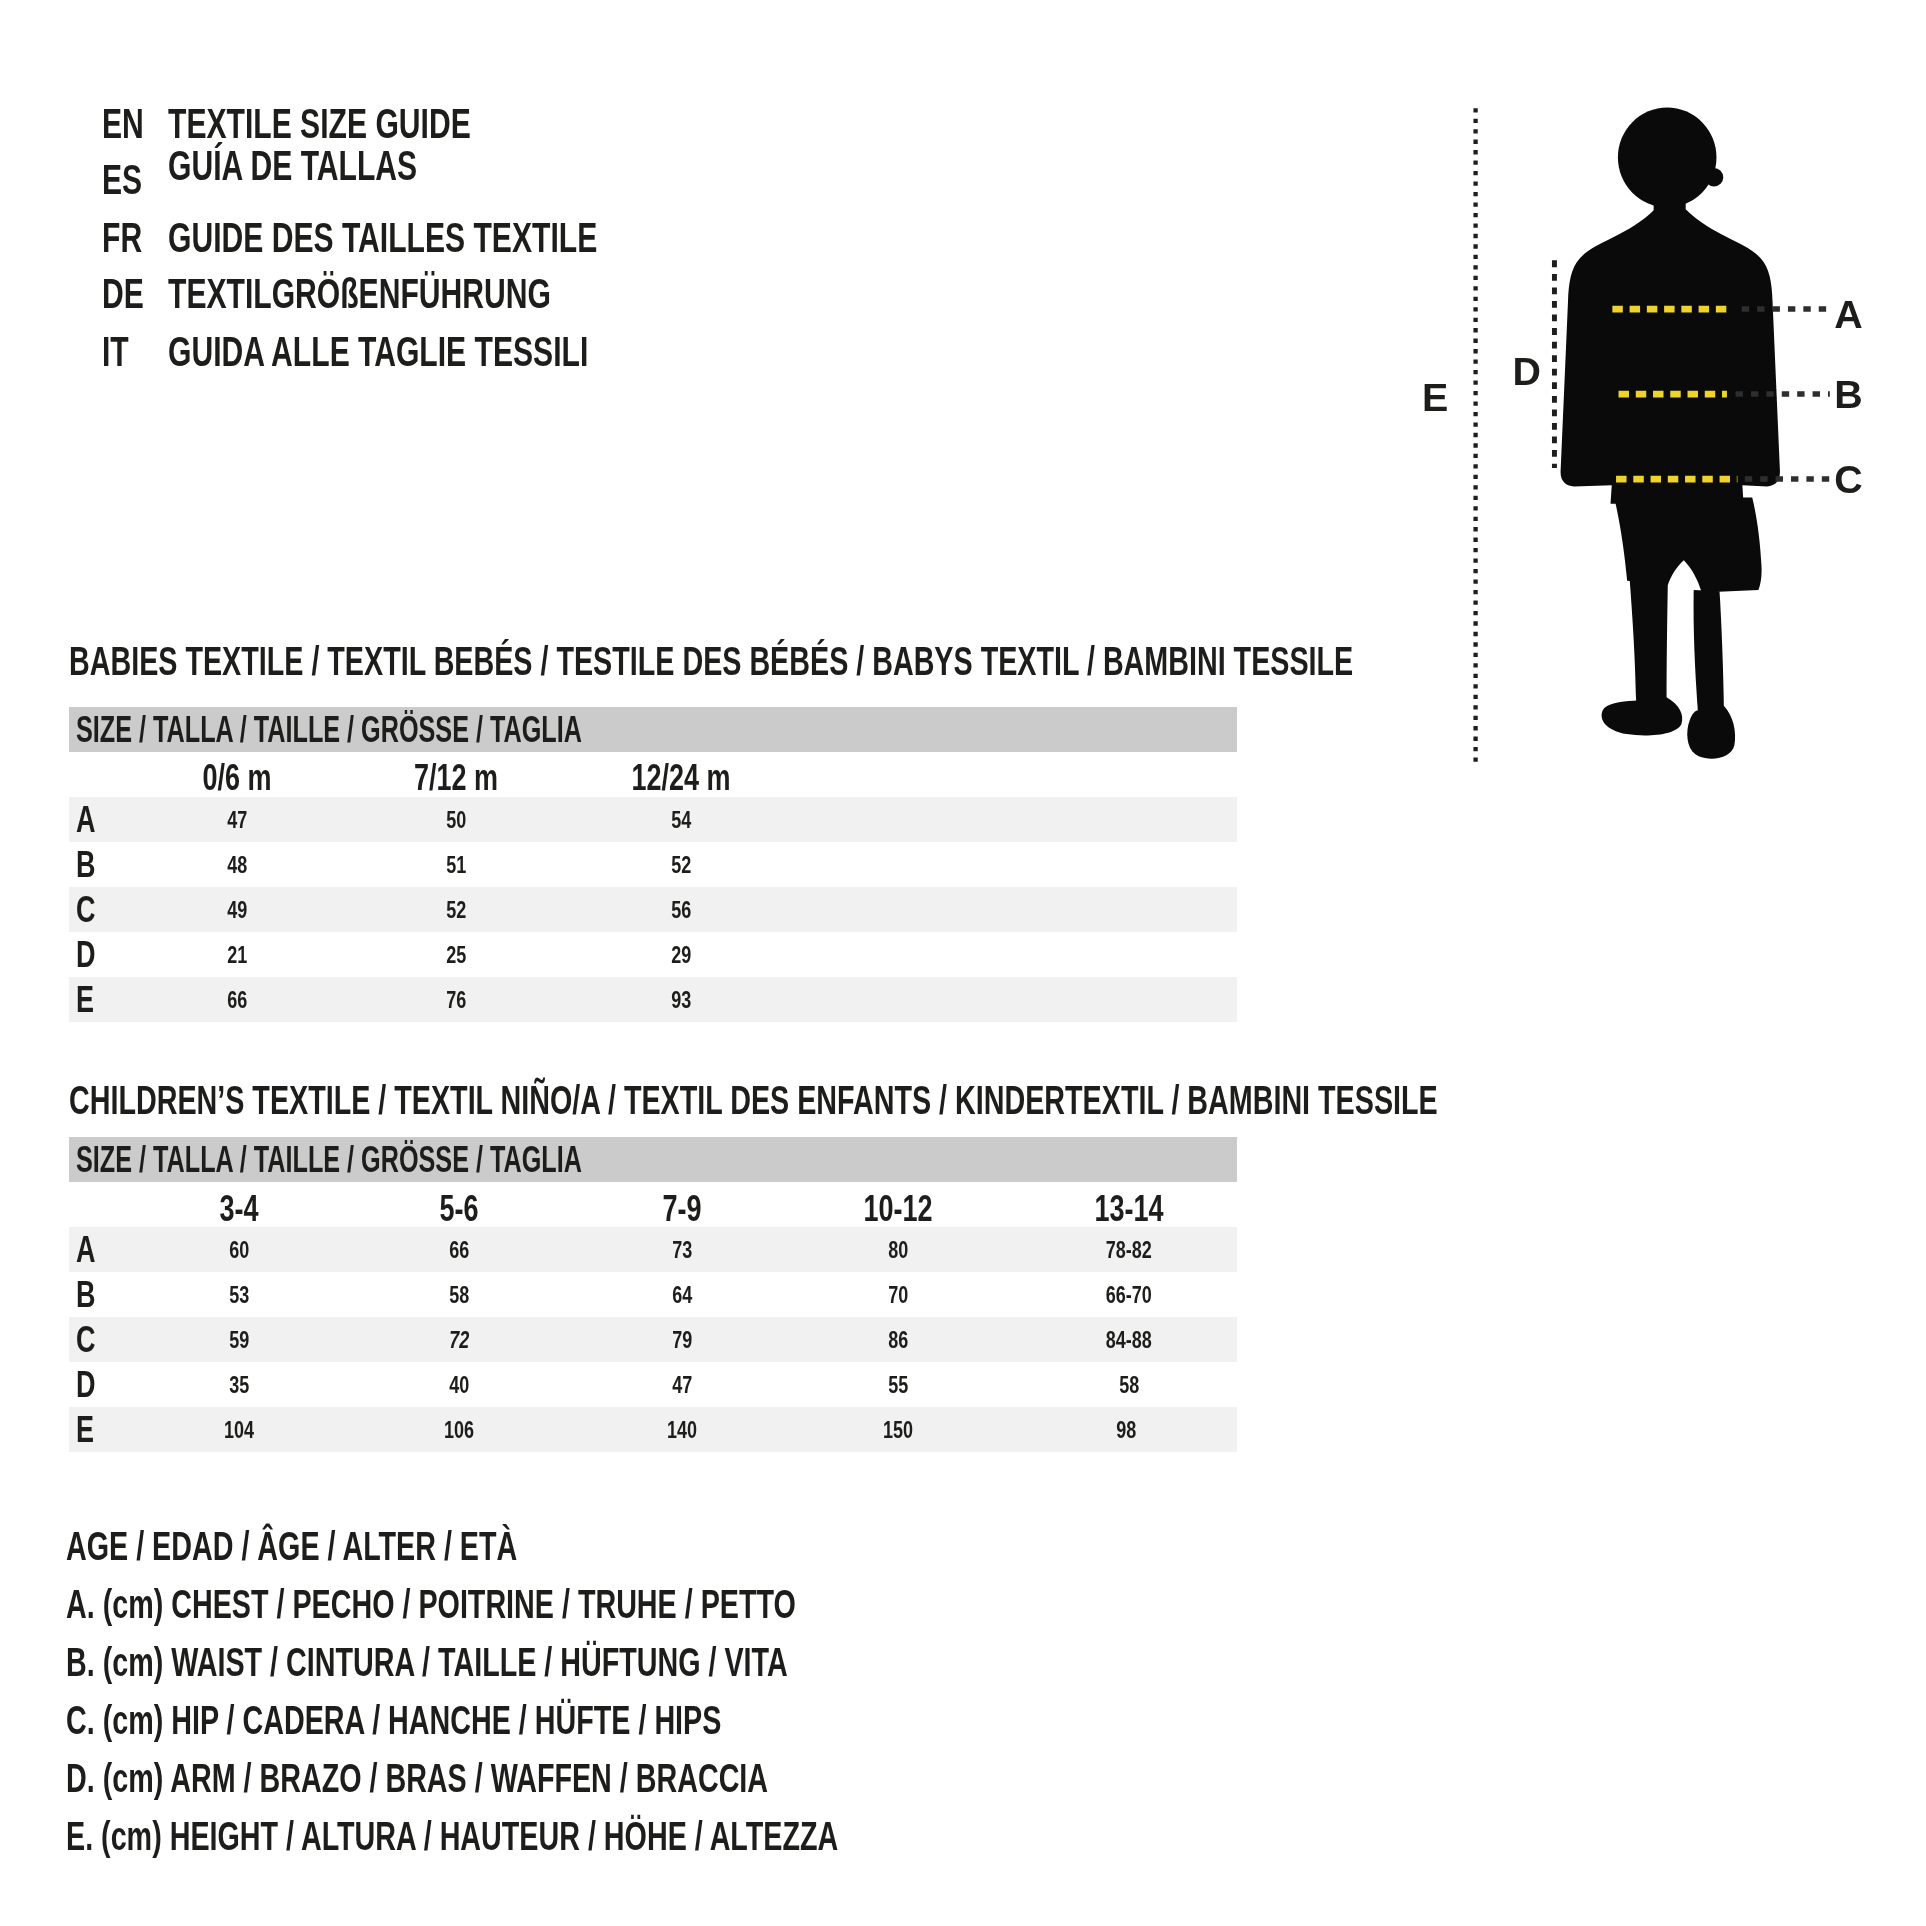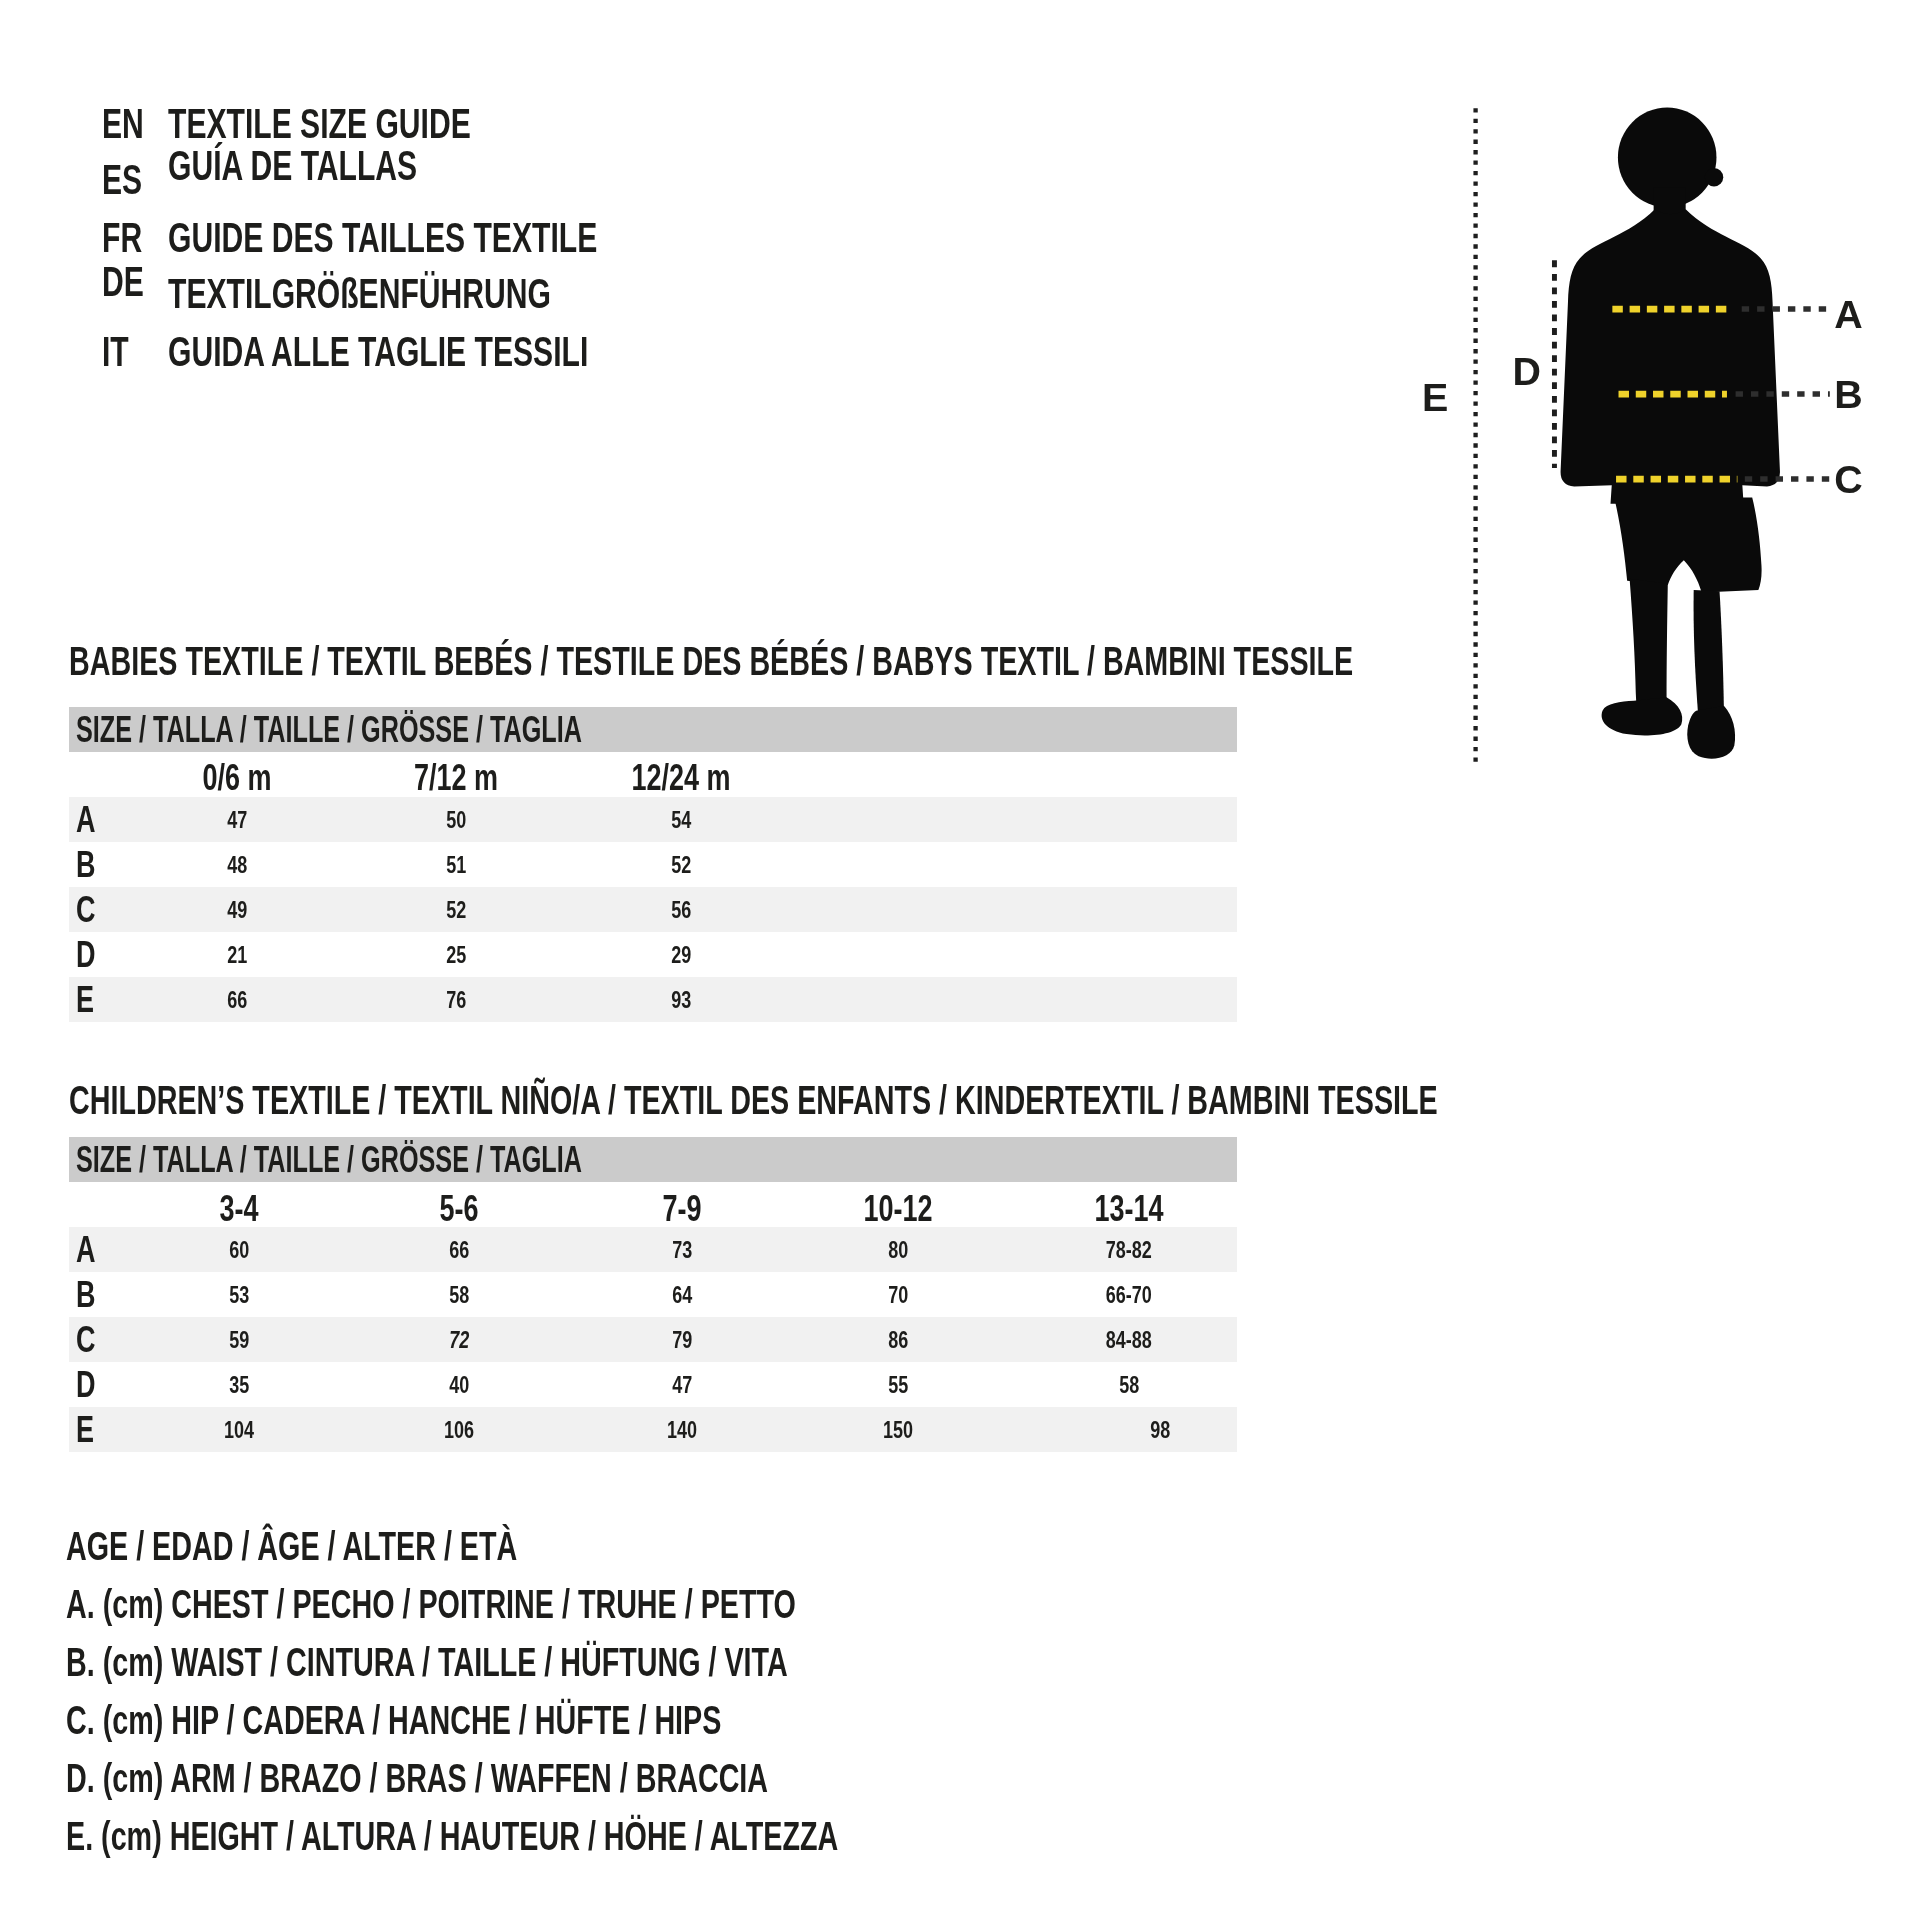--- a/index.html
+++ b/index.html
@@ -31,21 +31,21 @@
 
 <div class="page">
 
   <div>
     <div class="t lang-line" style="left:102px;top:102px;"><span class="cx">EN</span></div>
     <div class="t lang-line" style="left:168px;top:102px;"><span class="cx">TEXTILE SIZE GUIDE</span></div>
     <div class="t lang-line" style="left:102px;top:158px;"><span class="cx">ES</span></div>
     <div class="t lang-line" style="left:168px;top:144px;"><span class="cx">GUÍA DE TALLAS</span></div>
     <div class="t lang-line" style="left:102px;top:216px;"><span class="cx">FR</span></div>
     <div class="t lang-line" style="left:168px;top:216px;"><span class="cx">GUIDE DES TAILLES TEXTILE</span></div>
-    <div class="t lang-line" style="left:102px;top:260px;"><span class="cx">DE</span></div>
+    <div class="t lang-line" style="left:102px;top:272px;"><span class="cx">DE</span></div>
     <div class="t lang-line" style="left:168px;top:272px;"><span class="cx">TEXTILGRÖßENFÜHRUNG</span></div>
     <div class="t lang-line" style="left:102px;top:330px;"><span class="cx">IT</span></div>
     <div class="t lang-line" style="left:168px;top:330px;"><span class="cx">GUIDA ALLE TAGLIE TESSILI</span></div>
   </div>
 
   <div class="figure">
     <svg viewBox="0 0 826 1120" width="509" height="690">
 
       <line x1="95" y1="36" x2="95" y2="1100" stroke="#1e1e1e" stroke-width="7" stroke-dasharray="7 10"></line>
 
@@ -186,21 +186,21 @@
       <span class="cell" style="left:502px;"><span class="cxc">47</span></span>
       <span class="cell" style="left:718px;"><span class="cxc">55</span></span>
       <span class="cell" style="left:949px;"><span class="cxc">58</span></span>
     </div>
     <div class="row-band striped" style="top:1407px;">
       <span class="row-label"><span class="cxl">E</span></span>
       <span class="cell" style="left:59px;"><span class="cxc">104</span></span>
       <span class="cell" style="left:279px;"><span class="cxc">106</span></span>
       <span class="cell" style="left:502px;"><span class="cxc">140</span></span>
       <span class="cell" style="left:718px;"><span class="cxc">150</span></span>
-      <span class="cell" style="left:980px;"><span class="cxc">98</span></span>
+      <span class="cell" style="left:946px;"><span class="cxc">98</span></span>
     </div>
   </div>
 
   <div class="legend">
     <span class="cx">AGE / EDAD / ÂGE / ALTER / ETÀ</span>
     <span class="cx">A. (cm) CHEST / PECHO / POITRINE / TRUHE / PETTO</span>
     <span class="cx">B. (cm) WAIST / CINTURA / TAILLE / HÜFTUNG / VITA</span>
     <span class="cx">C. (cm) HIP / CADERA / HANCHE / HÜFTE / HIPS</span>
     <span class="cx">D. (cm) ARM / BRAZO / BRAS / WAFFEN / BRACCIA</span>
     <span class="cx">E. (cm) HEIGHT / ALTURA / HAUTEUR / HÖHE / ALTEZZA</span>

